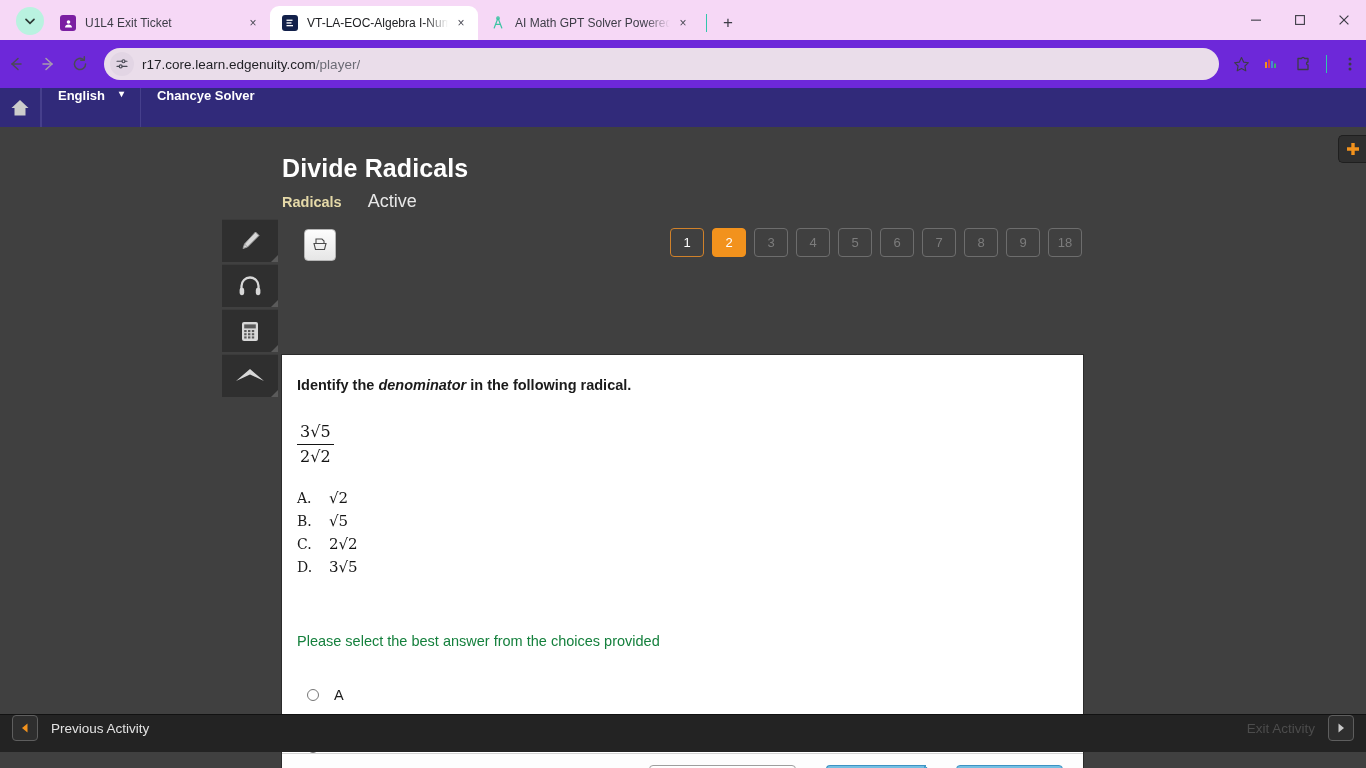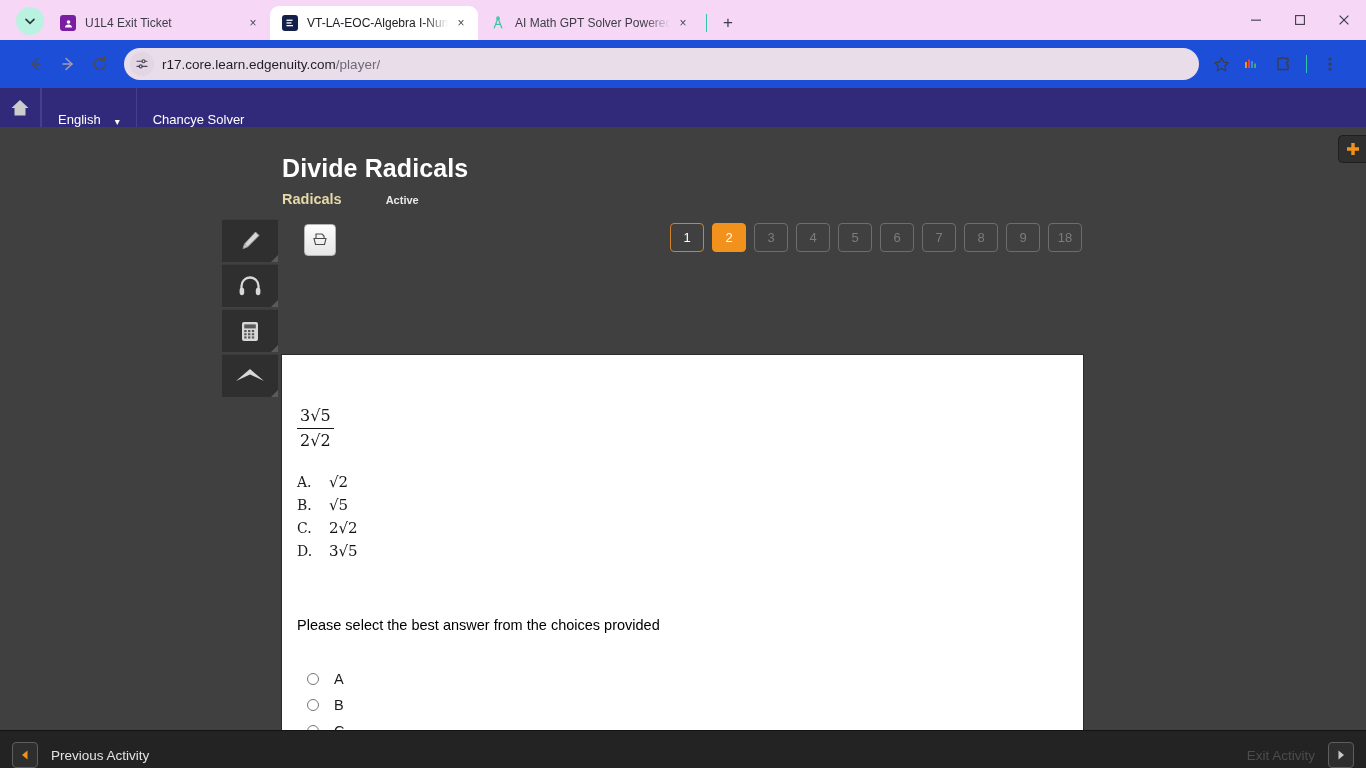--- a/index.html
+++ b/index.html
@@ -56,22 +56,22 @@
   .win-ctrls {
     position:absolute; right:0; bottom:4px; display:flex; align-items:center;
     height:32px;
   }
   .win-btn {
     width:44px; height:32px; display:flex; align-items:center; justify-content:center;
     color:#3c3c46;
   }
 
   .browser-bar {
-    height:48px; background:#1d4ed8; display:flex; align-items:center;
-    padding:0 20px;
+    height:48px; background:#6d28d9; display:flex; align-items:center;
+    padding:0 0;
   }
   .nav-ico {
     width:32px; height:32px; border-radius:16px; flex:none;
     display:flex; align-items:center; justify-content:center; color:#5c5c66;
   }
   .nav-ico.dim { color:#a89bae; }
   .omnibox {
     flex:1; height:32px; background:#eaddea; border-radius:16px;
     display:flex; align-items:center; margin:0 8px; padding:0 6px;
     min-width:0;
@@ -101,44 +101,44 @@
   }
   .home-cell {
     width:41px; height:39px; display:flex; align-items:center; justify-content:center;
     border-right:1px solid #463f8c; flex:none;
   }
   .course-title {
     font-size:13.5px; font-weight:bold; padding-left:19px; letter-spacing:.1px;
     flex:1; white-space:nowrap;
   }
   .hdr-cell {
-    height:39px; display:flex; align-items:flex-end; justify-content:center;
+    height:39px; display:flex; align-items:flex-start; justify-content:center;
     padding:0 16px; border-left:1px solid #463f8c; font-size:13px;
-    font-weight:normal; white-space:nowrap;
+    font-weight:bold; white-space:nowrap;
   }
   .hdr-cell .caret { margin-left:14px; font-size:10px; }
 
   .plus-tab {
     position:absolute; top:47px; right:0; width:28px; height:28px;
     background:#2f2f2f; border-radius:5px 0 0 5px;
     display:flex; align-items:center; justify-content:center;
     border:1px solid #1f1f1f; border-right:none;
   }
 
   .lesson-head { padding:28px 0 0 282px; }
   .lesson-title {
     font-size:25px; font-weight:bold; color:#fff; line-height:1.1;
     letter-spacing:.1px;
   }
   .lesson-sub { margin-top:8px; display:flex; align-items:baseline; }
   .lesson-stage {
     font-size:14.5px; font-weight:bold; color:#e5d9a8;
   }
   .lesson-state {
-    font-size:11px; font-weight:bold; color:#e8e8e8; margin-left:44px;
+    font-size:18px; font-weight:normal; color:#e8e8e8; margin-left:26px;
   }
 
   .stage-row { position:relative; margin-top:12px; padding-left:282px; height:44px; }
   .print-btn {
     width:32px; height:32px; border-radius:4px; border:1px solid #b5b5b5;
     background:linear-gradient(#fdfdfd,#e6e6e6);
     display:flex; align-items:center; justify-content:center;
     position:absolute; left:304px; top:5px;
   }
   .qnav { position:absolute; left:670px; top:4px; display:flex; gap:8px; }
@@ -179,21 +179,21 @@
     padding:1px 3px; letter-spacing:0;
   }
   .frac-num { border-bottom:1.3px solid #141414; padding-bottom:3px; }
   .frac-den { padding-top:2px; }
 
   .choices { margin-top:22px; }
   .choice-row { display:flex; align-items:baseline; height:23px; }
   .choice-letter { font-size:14px; color:#1b1b1b; width:32px; font-family:"DejaVu Serif", serif; }
   .choice-expr { font-size:15px; color:#141414; font-family:"DejaVu Serif", serif; }
 
-  .instruction { margin-top:52px; font-size:14.5px; color:#000000; }
+  .instruction { margin-top:52px; font-size:14.5px; color:#15803d; }
 
   .radios { margin-top:33px; }
   .radio-row { display:flex; align-items:center; height:26px; }
   .radio-dot {
     width:12px; height:12px; border-radius:50%; border:1px solid #767676;
     background:#fff; margin:0 15px 0 10px; flex:none;
   }
   .radio-label { font-size:14.5px; color:#1b1b1b; }
 
   .card-footer {
@@ -220,22 +220,22 @@
     background:linear-gradient(#74c0e4,#4fa8d6); border:1px solid #3d92c2;
     border-right:none; border-radius:4px 0 0 4px; color:#e9f4fb;
     min-width:100px; height:29px; font-size:13.5px; font-weight:bold;
     display:flex; align-items:center; justify-content:center;
   }
   .next-arrow {
     position:absolute; right:-16px; top:0; width:18px; height:29px;
   }
 
   .statusbar {
-    position:absolute; left:0; bottom:0; width:1366px; height:38px;
-    background:#232323; display:flex; align-items:flex-end;
+    position:absolute; left:0; bottom:16px; width:1366px; height:38px;
+    background:#232323; display:flex; align-items:flex-start;
     border-top:1px solid #121212;
   }
   .sq-btn {
     width:26px; height:26px; border-radius:4px; border:1px solid #5e5e5e;
     background:#2e2e2e; display:flex; align-items:center; justify-content:center;
     flex:none;
   }
   .status-label { font-size:13.5px; color:#e2e2e2; }
   .status-label.dim { color:#4c4c4c; }
   .status-left { display:flex; align-items:center; gap:13px; margin-left:12px; }
@@ -455,20 +455,21 @@
     <div class="tool">
       <svg width="34" height="28" viewBox="0 0 34 28">
         <path d="M3 19 L17 7 L31 19 L17 12.5 Z" fill="#d8d8d8"></path>
       </svg>
     </div>
   </div>
 
   <div class="card">
     <div class="card-scroll">
 
+      <div class="q-prompt"><span>Identify the </span><i>denominator</i><span> in the following radical.</span></div>
 
       <div class="frac">
         <div class="frac-num">3√5</div>
         <div class="frac-den">2√2</div>
       </div>
 
       <div class="choices">
         <div class="choice-row">
           <span class="choice-letter">A.</span>
           <span class="choice-expr">√2</span>

